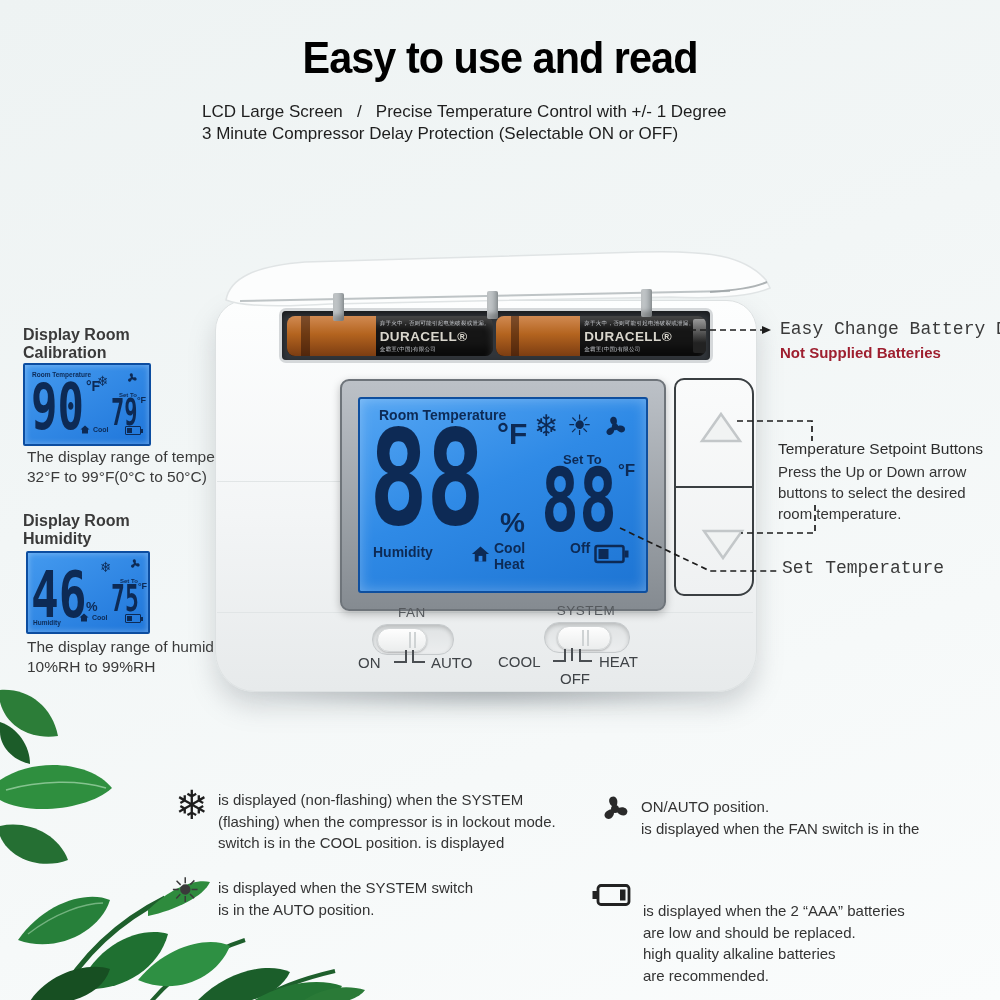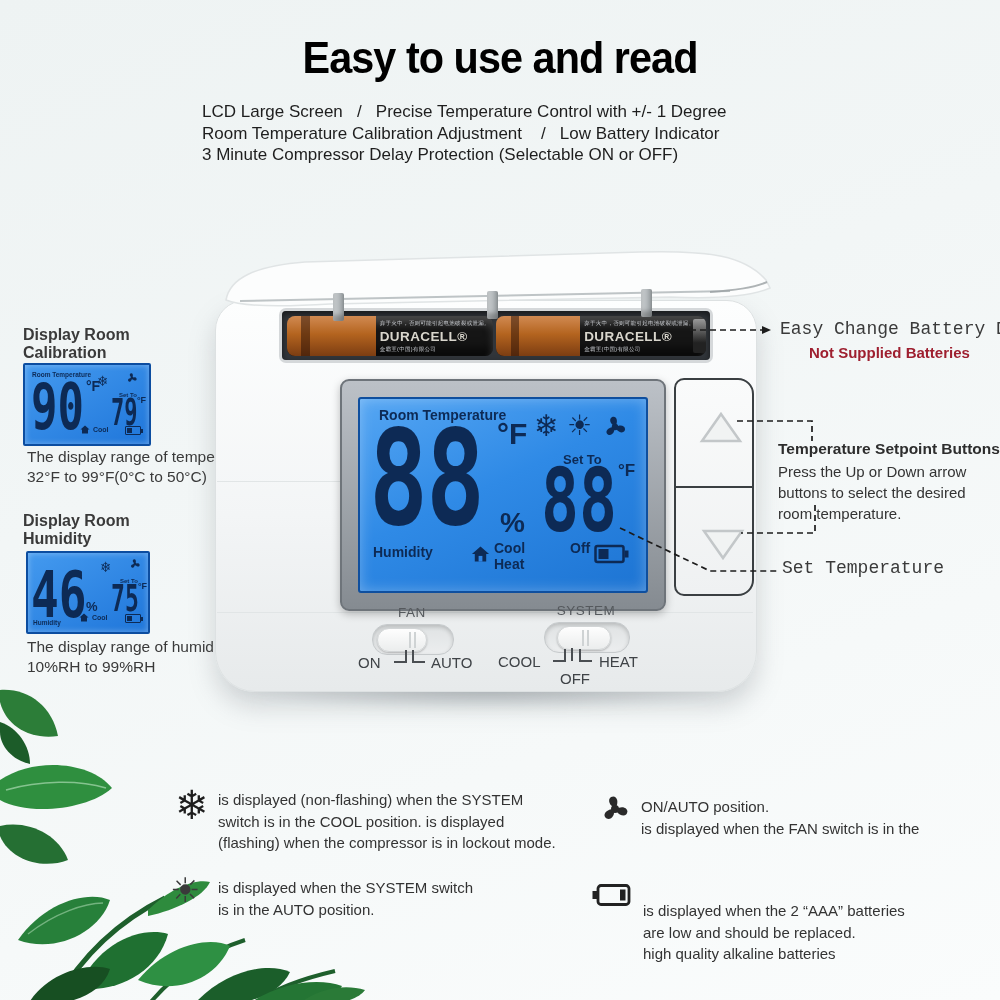--- a/index.html
+++ b/index.html
@@ -62,35 +62,34 @@
   .sw-knob{border-radius:12px;background:linear-gradient(180deg,#fefefe,#ebeded);
     border:1px solid #d2d5d6;box-shadow:0 1px 2px rgba(0,0,0,.25);}
   .sw-ridge{position:absolute;top:3px;bottom:3px;width:1.5px;background:#cfd3d4;}
   .sw-pos{font-size:15px;color:#3f4347;font-weight:500;white-space:nowrap;}
   .mark-l{width:11px;height:11px;border-right:2px solid #4a4e52;border-bottom:2px solid #4a4e52;}
   .mark-r{width:11px;height:11px;border-left:2px solid #4a4e52;border-bottom:2px solid #4a4e52;}
   .mark-c{width:2px;height:13px;background:#4a4e52;}
   
   .co-plain{font-size:18px;color:#3a3a3a;white-space:nowrap;font-family:Liberation Mono, monospace;}
   .co-red{font-size:15px;font-weight:700;color:#9e1f2f;white-space:nowrap;}
-  .co-bold{font-size:15.5px;font-weight:700;color:#2d2d2d;white-space:nowrap;text-align:right;}
+  .co-bold{font-size:15.5px;font-weight:400;color:#2d2d2d;white-space:nowrap;text-align:right;}
   .co-body{font-size:15px;line-height:21px;color:#333;white-space:nowrap;}
   
   .leg-text{font-size:15px;line-height:21.5px;color:#333;white-space:nowrap;}
   .glyph{line-height:1;}
 </style>
 </head>
 <body>
 
 <div id="canvas">
 
   <div class="abs title">Easy to use and read</div>
   <div class="abs subtitle">
     <div class="pre">LCD Large Screen   /   Precise Temperature Control with +/- 1 Degree</div>
-    <div class="pre">Room Temperature Calibration Adjustment    /   Low Battery Indicator</div>
     <div class="pre">3 Minute Compressor Delay Protection (Selectable ON or OFF)</div>
   </div>
 
   <svg class="abs" style="left:0;top:688px" width="370" height="315" viewBox="0 0 370 315">
     <path d="M55,315 C80,270 115,235 165,210" stroke="#1e5f2c" stroke-width="5" fill="none"></path>
     <path d="M150,315 C175,285 205,265 245,252" stroke="#1e5f2c" stroke-width="4" fill="none"></path>
     <path d="M255,315 C275,300 305,290 335,283" stroke="#1e5f2c" stroke-width="4" fill="none"></path>
     <path d="M0,2 C28,0 52,18 58,48 C30,52 6,38 0,14 Z" fill="#2c7d38"></path>
     <path d="M0,34 C18,40 30,58 30,76 C12,72 0,58 0,44 Z" fill="#1c5c29"></path>
     <path d="M0,92 C35,68 92,74 112,100 C88,122 28,128 0,112 Z" fill="#2f8f3f"></path>
@@ -278,38 +277,38 @@
     <g stroke="#1c1c1c" stroke-width="1.7" fill="none" stroke-dasharray="6 4">
       <path d="M690,330 H764"></path>
       <path d="M737,421 H812 V441"></path>
       <path d="M815,505 V533 H741"></path>
       <path d="M620,528 L710,571 H778"></path>
     </g>
     <polygon points="762,326 771,330 762,334" fill="#1c1c1c"></polygon>
   </svg>
 
   <div class="abs co-plain" style="left:780px;top:319px">Easy Change Battery Door</div>
-  <div class="abs co-red" style="left:809px;top:344px">Not Supplied Batteries</div>
+  <div class="abs co-red" style="left:780px;top:344px">Not Supplied Batteries</div>
 
   <div class="abs co-bold" style="left:778px;top:440px">Temperature Setpoint Buttons</div>
   <div class="abs co-body" style="left:778px;top:461px">
     <div>Press the Up or Down arrow</div>
     <div>buttons to select the desired</div>
     <div>room temperature.</div>
   </div>
 
   <div class="abs co-plain" style="left:782px;top:558px">
     <div>Set Temperature</div>
   </div>
 
   <span class="abs glyph" style="left:175px;top:785px;font-size:40px;color:#1e1e1e">❄</span>
   <div class="abs leg-text" style="left:218px;top:789px">
     <div>is displayed (non-flashing) when the SYSTEM</div>
+    <div>(flashing) when the compressor is in lockout mode.</div>
     <div>switch is in the COOL position. is displayed</div>
-    <div>(flashing) when the compressor is in lockout mode.</div>
   </div>
 
   <span class="abs glyph" style="left:170px;top:873px;font-size:34px;color:#3a3a3a">☀</span>
   <div class="abs leg-text" style="left:218px;top:877px">
     <div>is displayed when the SYSTEM switch</div>
     <div>is in the AUTO position.</div>
   </div>
 
   <svg class="abs" style="left:599px;top:793px" width="32" height="32" viewBox="0 0 24 24">
       <g fill="#2a2a2a">
@@ -326,15 +325,16 @@
 
   <svg class="abs" style="left:592px;top:883px" width="40" height="24" viewBox="0 0 40 24">
       <rect x="6" y="2.5" width="31" height="19" rx="3" fill="none" stroke="#222" stroke-width="2.8"></rect>
       <rect x="0.5" y="8" width="5" height="8" fill="#222"></rect>
       <rect x="28" y="6.5" width="5.5" height="11" fill="#222"></rect>
     </svg>
   <div class="abs leg-text" style="left:643px;top:900px">
     <div>is displayed when the 2 “AAA” batteries</div>
     <div>are low and should be replaced.</div>
     <div>high quality alkaline batteries</div>
+    <div>are recommended.</div>
   </div>
 
 </div>
 
 </body></html>

